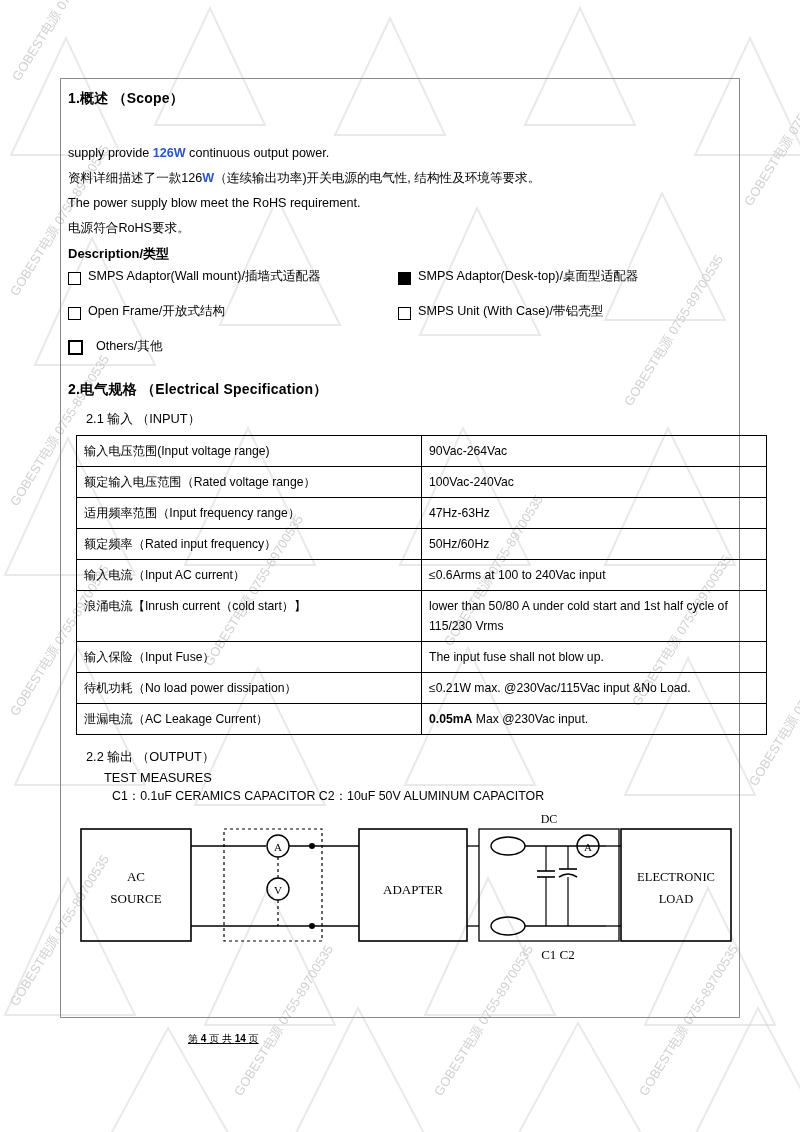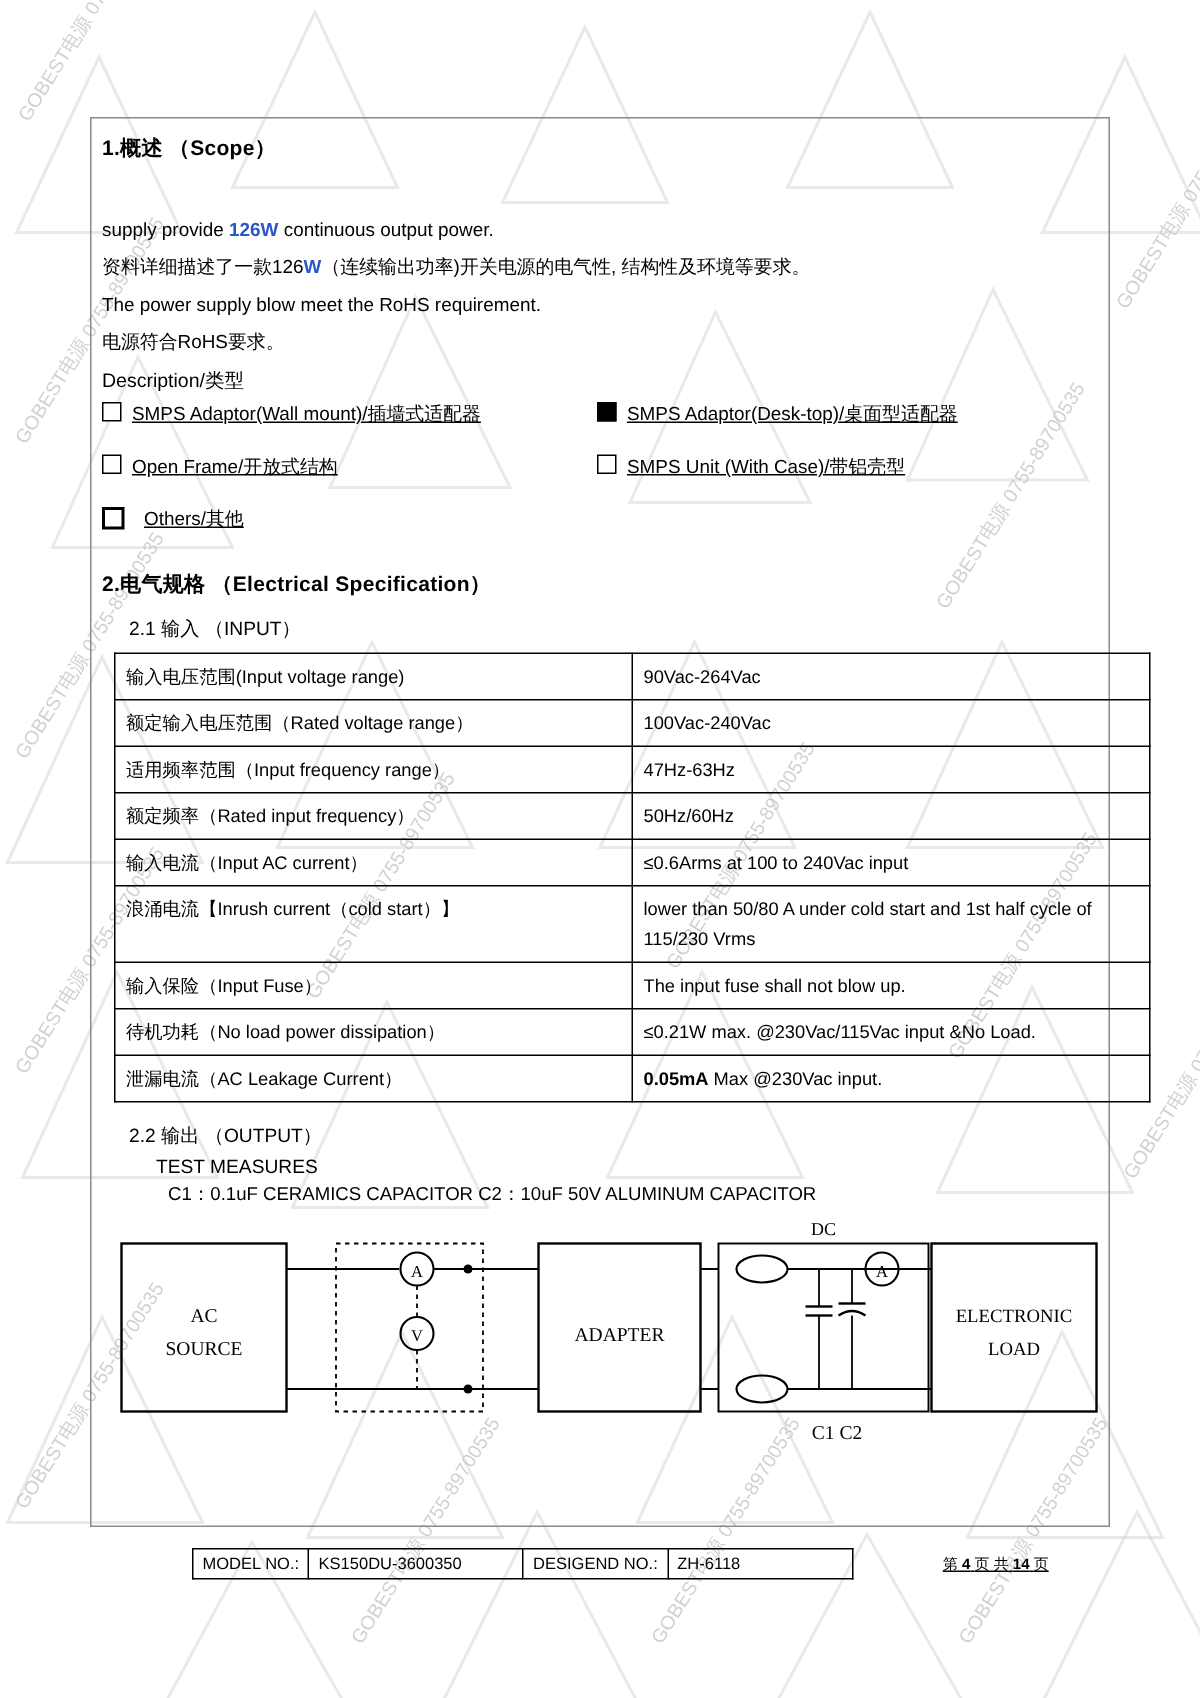--- a/index.html
+++ b/index.html
@@ -69,35 +69,34 @@
     font-size: 12.6px;
     line-height: 25px;
     margin: 0;
   }
   .para .hl {
     color: #2a56c6;
     font-weight: bold;
   }
   .desc-label {
     font-size: 13px;
-    font-weight: normal;
+    font-weight: bold;
     margin-top: 4px;
     margin-bottom: 5px;
   }
 
   
   .cb-row {
     display: flex;
     align-items: center;
     margin-bottom: 18px;
   }
   .cb-col {
     display: flex;
-    align-items: flex-start;
-    text-decoration: underline;
+    align-items: flex-end;
   }
   .cb-col.second { margin-left: 0; }
   .cbx {
     width: 13px;
     height: 13px;
     border: 1.4px solid #000;
     box-sizing: border-box;
     background: #fff;
     margin-right: 7px;
     flex: 0 0 auto;
@@ -487,30 +486,20 @@
       <rect x="545" y="18" width="110" height="112" fill="none" stroke="#000" stroke-width="1.6"></rect>
       <text x="600" y="70" font-family="Liberation Serif, serif" font-size="12.5" text-anchor="middle" fill="#000">ELECTRONIC</text>
       <text x="600" y="92" font-family="Liberation Serif, serif" font-size="12.5" text-anchor="middle" fill="#000">LOAD</text>
       <line x1="530" y1="35" x2="545" y2="35" stroke="#000" stroke-width="1.3"></line>
       <line x1="530" y1="115" x2="545" y2="115" stroke="#000" stroke-width="1.3"></line>
     </svg>
   </div>
 </div>
 
 <div class="footer">
-  <table class="footer-tbl">
-    <tbody>
-      <tr>
-        <td>MODEL NO.:</td>
-        <td style="width:130px">KS150DU-3600350</td>
-        <td>DESIGEND NO.:</td>
-        <td style="width:110px">ZH-6118</td>
-      </tr>
-    </tbody>
-  </table>
   <div class="pageno">
     <span>第</span>
     <b>4</b>
     <span>页 共</span>
     <b>14</b>
     <span>页</span>
   </div>
 </div>
 
 </body></html>

